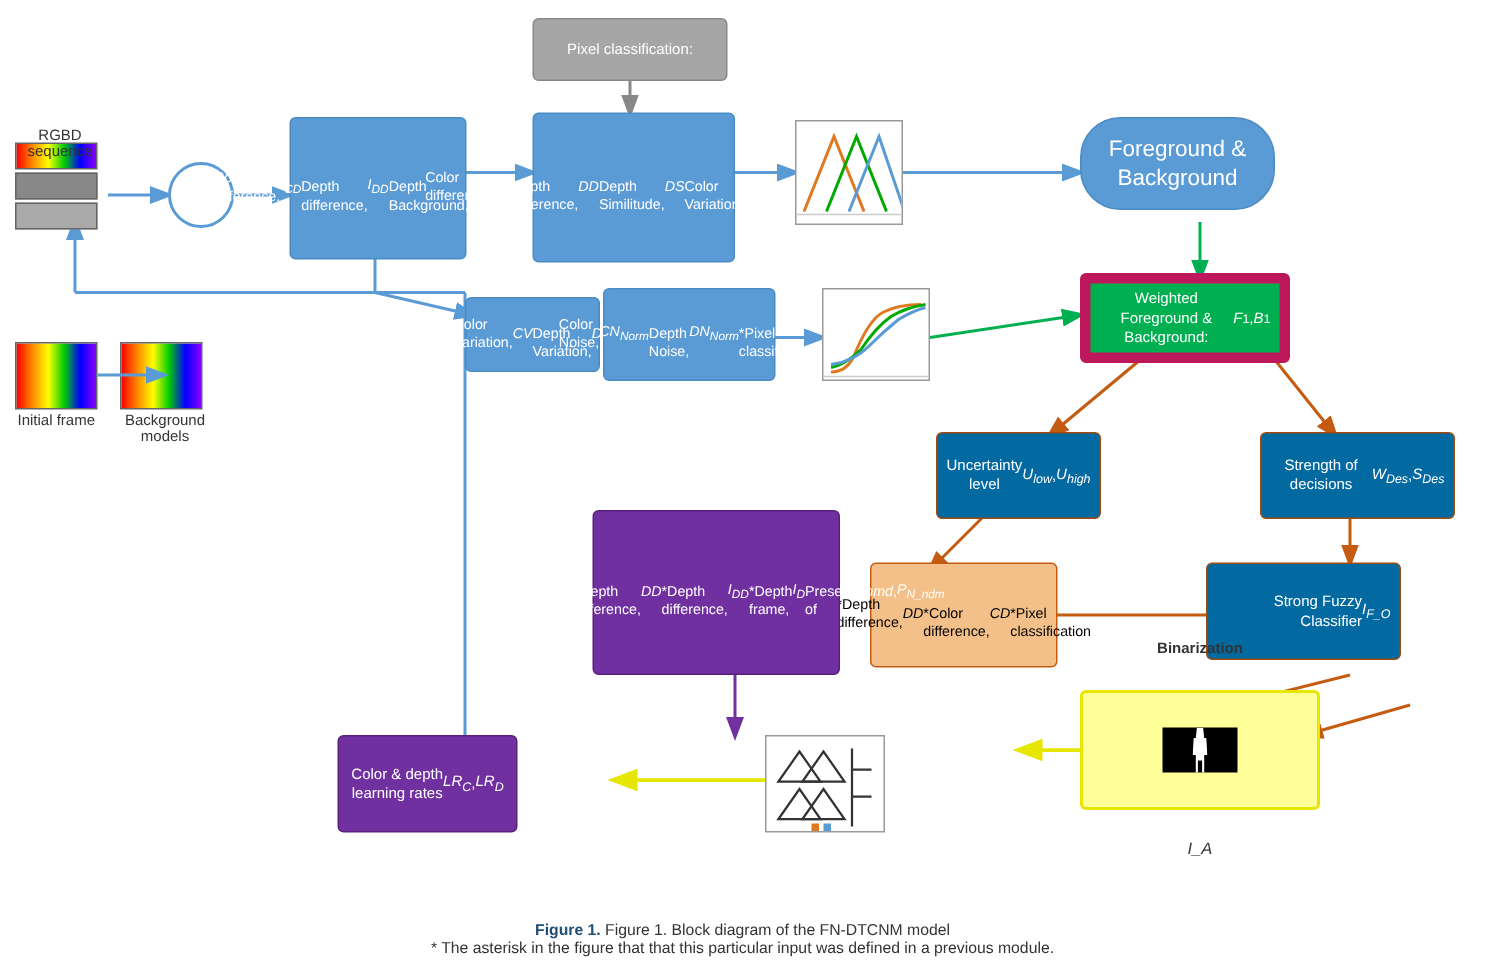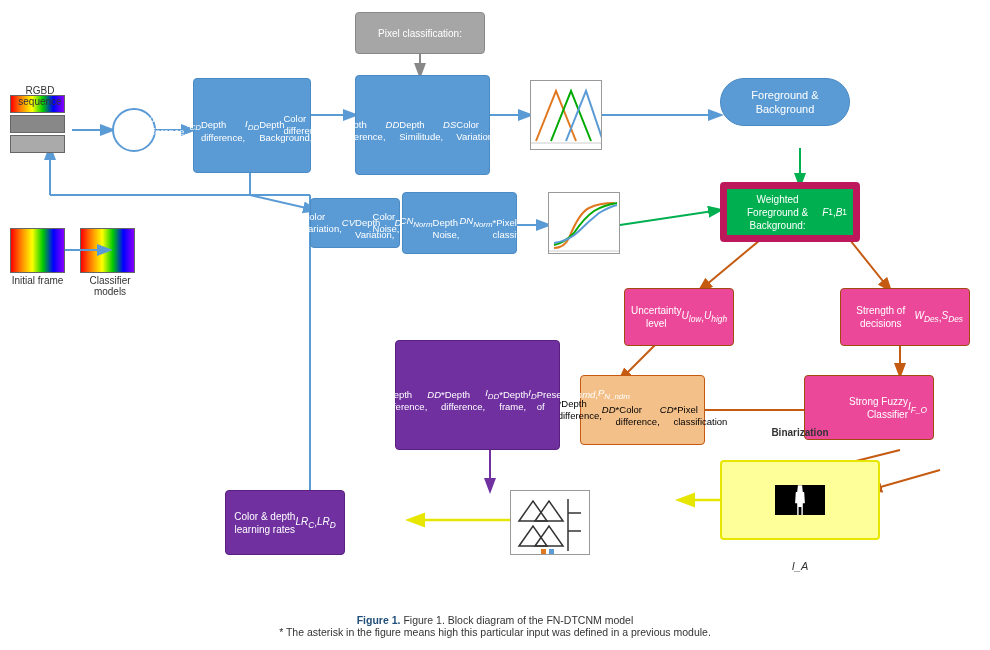--- a/index.html
+++ b/index.html
@@ -40,21 +40,21 @@
       background: #a6a6a6;
       color: white;
       border: 1px solid #888;
     }
     .box-green-dark {
       background: #00b050;
       color: white;
       border: 7px solid #be185d;
     }
     .box-orange {
-      background: #ec4899;
+      background: #0369a1;
       color: white;
       border: 1px solid #a04a0e;
     }
     .box-purple {
       background: #7030a0;
       color: white;
       border: 1px solid #5a2080;
     }
     .box-yellow {
       background: #ffff99;
@@ -222,21 +222,21 @@
 
       <polyline points="5,60 25,10 45,60" fill="none" stroke="#e07820" stroke-width="2"></polyline>
 
       <polyline points="20,60 40,10 60,60" fill="none" stroke="#00aa00" stroke-width="2"></polyline>
 
       <polyline points="35,60 55,10 72,60" fill="none" stroke="#5b9bd5" stroke-width="2"></polyline>
       <line x1="0" y1="62" x2="72" y2="62" stroke="#ccc" stroke-width="1"></line>
     </svg>
   </div>
 
-  <div class="box box-blue" style="left:720px; top:78px; width:130px; height:48px; font-size:11px;border-radius:27px;">
+  <div class="box box-blue" style="left:720px; top:78px; width:130px; height:62px; font-size:15px;border-radius:27px;">
     Foreground &amp;<br>Background
   </div>
 
   <div class="box box-green-dark" style="left:720px; top:182px; width:140px; height:60px; font-size:10px; text-align:center;">
     Weighted Foreground &amp;<br>Background: <em>F</em><sub>1</sub>, <em>B</em><sub>1</sub>
   </div>
 
   <div class="box box-blue" style="left:310px; top:198px; width:90px; height:50px; font-size:9.5px; text-align:left; padding:3px 5px;">
     Color Variation, <em>CV</em><br>
     Depth Variation, <em>DV</em>
@@ -316,25 +316,25 @@
   </div>
 
   <div style="position:absolute; left:10px; top:228px; width:55px; height:45px;">
     <div class="rainbow-img" style="width:55px; height:45px; border:1px solid #666;"></div>
   </div>
   <div class="label-text" style="left:5px; top:275px; width:65px;">Initial frame</div>
 
   <div style="position:absolute; left:80px; top:228px; width:55px; height:45px;">
     <div class="rainbow-img" style="width:55px; height:45px; border:1px solid #666;"></div>
   </div>
-  <div class="label-text" style="left:75px; top:275px; width:70px;">Classifier models</div>
+  <div class="label-text" style="left:75px; top:275px; width:70px;">Background models</div>
 
   <svg style="position:absolute;left:65px;top:240px;pointer-events:none;" width="50" height="20">
     <line x1="0" y1="10" x2="44" y2="10" stroke="#5b9bd5" stroke-width="2" marker-end="url(#arrowBlue)"></line>
   </svg>
 
   <div class="caption">
     <strong>Figure 1.</strong>
     <span>Figure 1. Block diagram of the FN-DTCNM model</span><br>
-    <span>* The asterisk in the figure means high this particular input was defined in a previous module.</span>
+    <span>* The asterisk in the figure that that this particular input was defined in a previous module.</span>
   </div>
 
 </div>
 
 </body></html>

